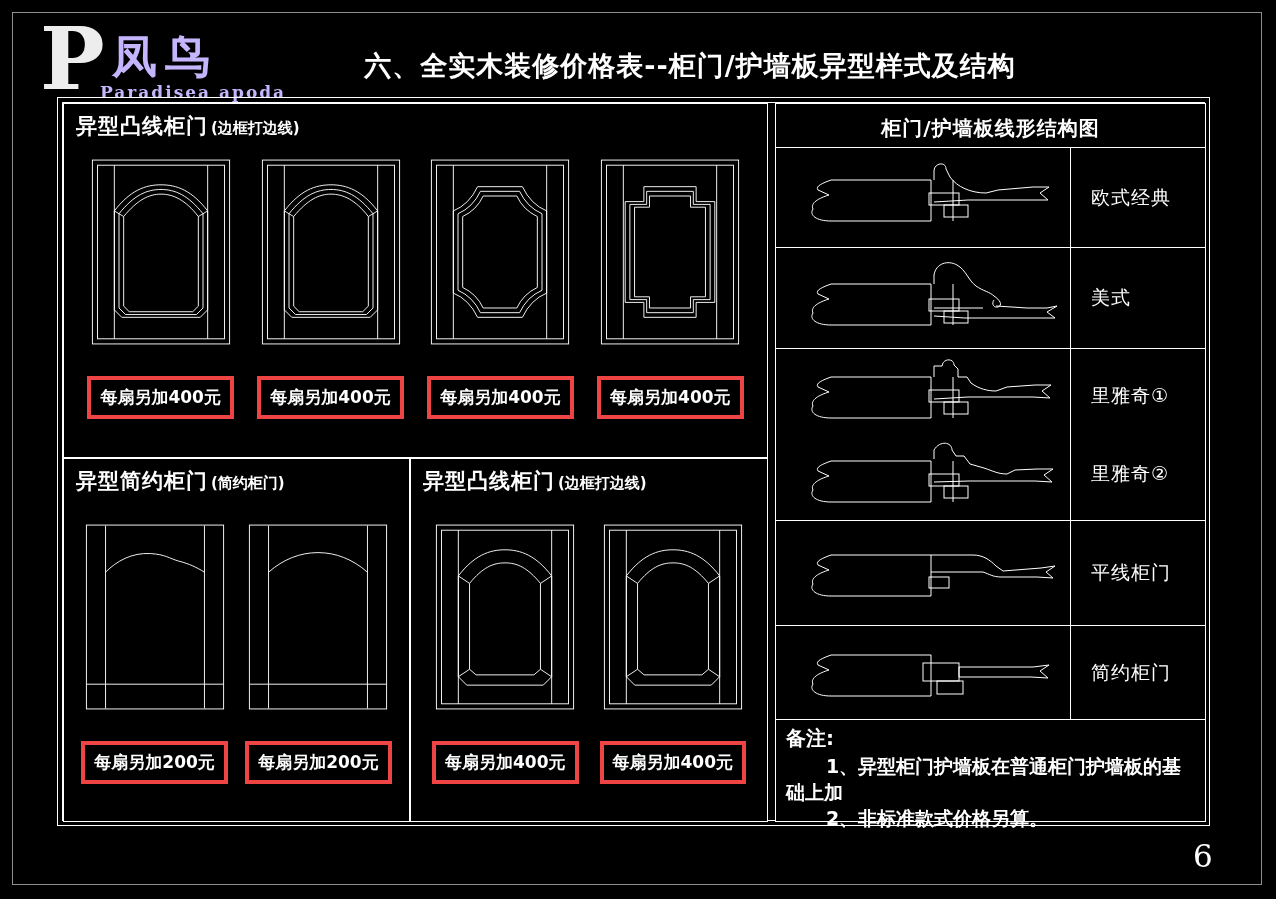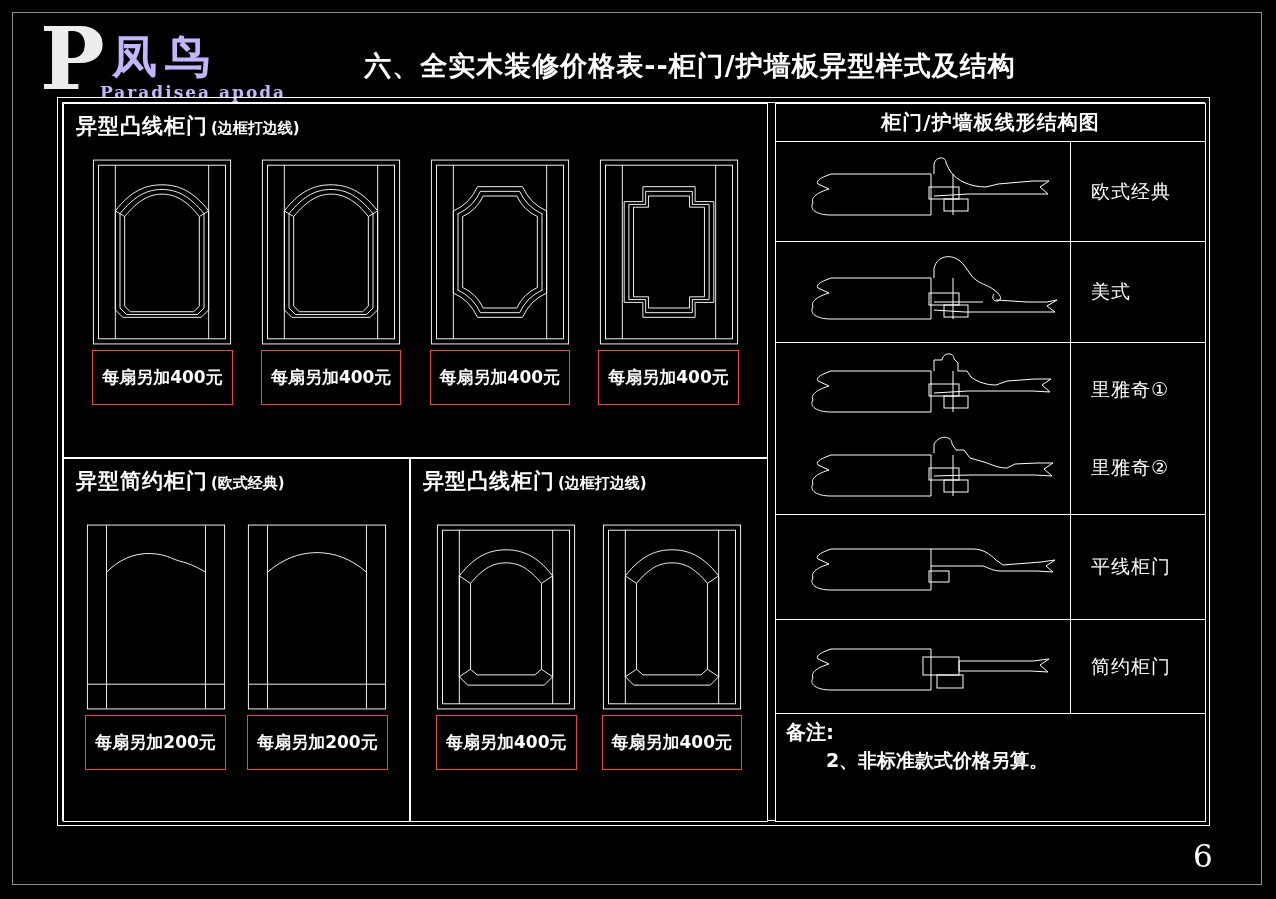--- a/index.html
+++ b/index.html
@@ -21,23 +21,23 @@
   #p-botmid{left:410px;top:458px;width:358px;height:364px;}
   #p-right{left:775px;top:103px;width:431px;height:719px;}
   .sec-title{padding:8px 12px 0;font-weight:bold;white-space:nowrap;}
   .sec-title .big{font-size:21px;letter-spacing:1px;}
   .sec-title .small{font-size:15px;margin-left:3px;}
   .doors{display:flex;justify-content:space-evenly;margin-top:14px;}
   .doors.low{margin-top:24px;}
   .door-col{display:flex;flex-direction:column;align-items:center;}
   .door-svg{width:140px;height:196px;display:block;}
   svg *{stroke:#fff;fill:none;stroke-width:1;}
-  .price-box{border:1px solid #ef4444;padding:15px 9px;font-size:17px;font-weight:bold;white-space:nowrap;}
-  
-  .rt-header{height:37px;line-height:36px;text-align:center;font-size:20px;font-weight:bold;border-bottom:1px solid #fff;letter-spacing:1px;}
+  .price-box{margin-top:26px;border:4px solid #ef4444;padding:6px 9px;font-size:17px;font-weight:bold;white-space:nowrap;}
+  
+  .rt-header{height:37px;line-height:36px;text-align:center;font-size:20px;font-weight:bold;border-bottom:1px solid #fff;letter-spacing:1px;margin-top:6px;}
   .rt-row{display:flex;border-bottom:1px solid #fff;box-sizing:border-box;}
   .rt-draw{flex:1;display:flex;flex-direction:column;align-items:center;justify-content:center;}
   .rt-label{width:135px;border-left:1px solid #fff;display:flex;flex-direction:column;justify-content:center;padding-left:20px;font-size:19px;box-sizing:border-box;letter-spacing:1px;}
   .rt-label .lab{margin:26px 0;}
   .profile-svg{width:280px;height:84px;display:block;}
   .rt-notes{padding:5px 10px 0;font-size:19px;line-height:1.38;font-weight:bold;}
   .rt-notes .nt{font-size:20px;}
   .note-indent{text-indent:2.1em;}
   .page-num{position:absolute;left:1193px;top:838px;font-family:"DejaVu Serif","Liberation Serif",serif;font-size:31px;color:#fff;}
 </style>
@@ -109,21 +109,21 @@
           <path d="M50,35 H100 V49 H118 V151 H100 V165 H50 V151 H32 V49 H50 Z"></path>
           <path d="M53,40 H97 V52 H113 V148 H97 V160 H53 V148 H37 V52 H53 Z"></path>
         </svg>
         <div class="price-box">每扇另加400元</div>
       </div>
     </div>
   </div>
 
   <div class="panel" id="p-botleft">
     <div class="sec-title">
-      <span class="big">异型简约柜门</span><span class="small">(欧式经典)</span>
+      <span class="big">异型简约柜门</span><span class="small">(简约柜门)</span>
     </div>
     <div class="doors low">
       <div class="door-col">
         <svg class="door-svg" viewBox="0 0 150 200">
           <rect x="1.5" y="1.5" width="147" height="197"></rect>
           <line x1="22" y1="2" x2="22" y2="198"></line>
             <line x1="128" y1="2" x2="128" y2="198"></line>
           <line x1="2" y1="172" x2="148" y2="172"></line>
           <path d="M22,52 C34,40 50,31 70,32 C86,33 90,37 100,40 C112,43 120,47 128,52"></path>
         </svg>
@@ -256,18 +256,19 @@
           <path d="M176,36 H250 L266,34 L257,40 L265,47 L248,46 H176 Z"></path>
         </svg>
       </div>
       <div class="rt-label">
         <span>简约柜门</span>
       </div>
     </div>
 
     <div class="rt-notes">
       <div class="nt">备注:</div>
+      <div class="note-indent">1、异型柜门护墙板在普通柜门护墙板的基础上加</div>
       <div class="note-indent">2、非标准款式价格另算。</div>
     </div>
   </div>
 
   <div class="page-num">6</div>
 </div>
 
 </body></html>

